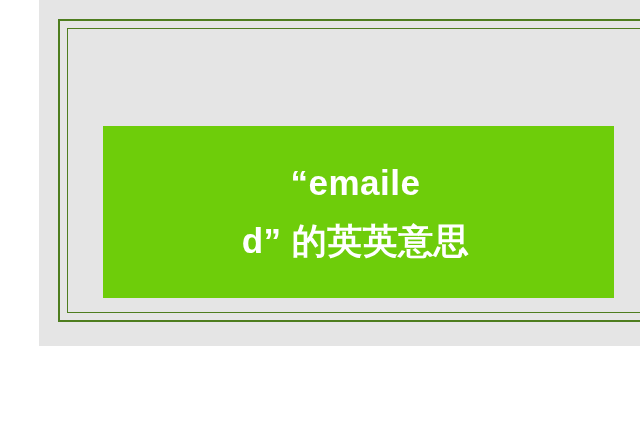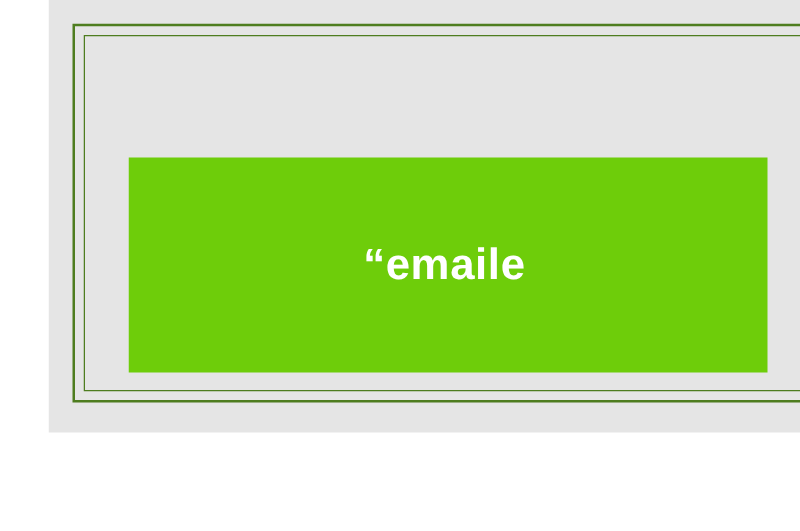--- a/index.html
+++ b/index.html
@@ -96,16 +96,17 @@
 <body>
 
 <div id="poster">
 
   <div class="frame-outer"></div>
   <div class="frame-inner"></div>
 
   <div class="content-box">
     <div class="headline">
       <div class="headline-line line-1">“emaile</div>
+      <div class="headline-line line-2">d” 的英英意思</div>
     </div>
   </div>
 
 </div>
 
 </body></html>

